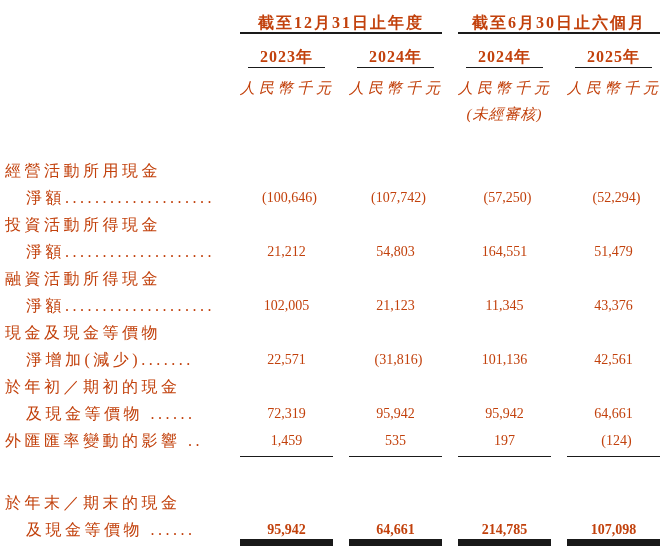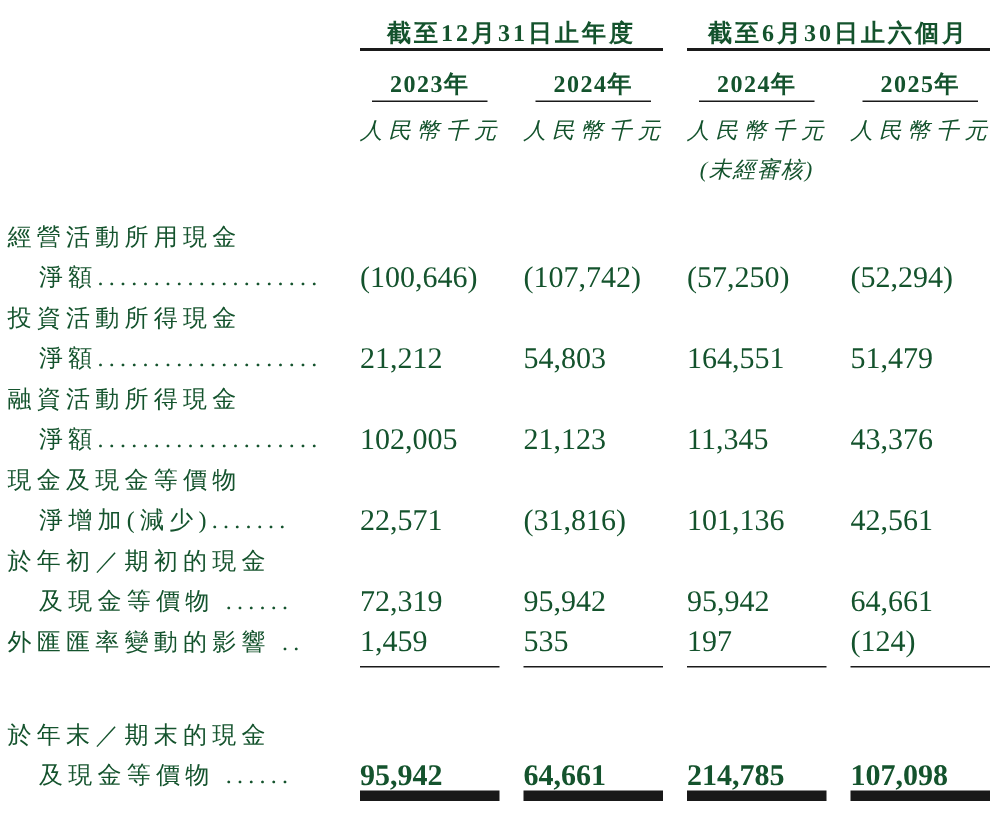--- a/index.html
+++ b/index.html
@@ -2,21 +2,21 @@
 <html><head>
 <meta charset="utf-8">
 <style>
   * { box-sizing: border-box; }
   html,body { margin:0; padding:0; background:#ffffff; }
   body { width:660px; height:557px; overflow:hidden; }
   .page {
     width:548px; height:557px;
     padding:14px 0 0 5px;
     font-family:"Liberation Serif","DejaVu Serif",serif;
-    color:#14532d;
+    color:#c2410c;
     background:#ffffff;
     border-radius:22px;
   }
   .grid {
     display:grid;
     grid-template-columns:219px 93px 93px 93px 93px;
     column-gap:16px;
     width:655px;
   }
   
@@ -39,26 +39,26 @@
   .unit-row .uc {
     text-align:center; font-style:italic; font-size:15px;
     letter-spacing:4px; line-height:17px; white-space:nowrap;
   }
   .note-row { margin-top:9px; }
   .note-row .nc {
     grid-column:4; text-align:center; font-style:italic;
     font-size:15px; letter-spacing:1px; line-height:17px; white-space:nowrap;
   }
   
-  .tbody { margin-top:22px; }
+  .tbody { margin-top:34px; }
   .line { line-height:27px; }
   .lbl { font-size:16px; letter-spacing:3.5px; white-space:nowrap; }
   .indent { padding-left:21px; }
   .leader { white-space:pre; }
-  .num { text-align:left; font-size:20px; white-space:nowrap; }
+  .num { text-align:center; font-size:14px; white-space:nowrap; }
   .val { display:inline-block; }
   .neg { margin-right:-6px; }
   .ruled { border-bottom:1.5px solid #1a1a1a; padding-bottom:2px; }
   .ending { margin-top:32px; }
   .total .val { font-weight:bold; }
   .rules-row { margin-top:-4px; }
   .dbl { height:3px; border-top:5px solid #191919; border-bottom:2px solid #191919; }
 </style>
 </head>
 <body>

